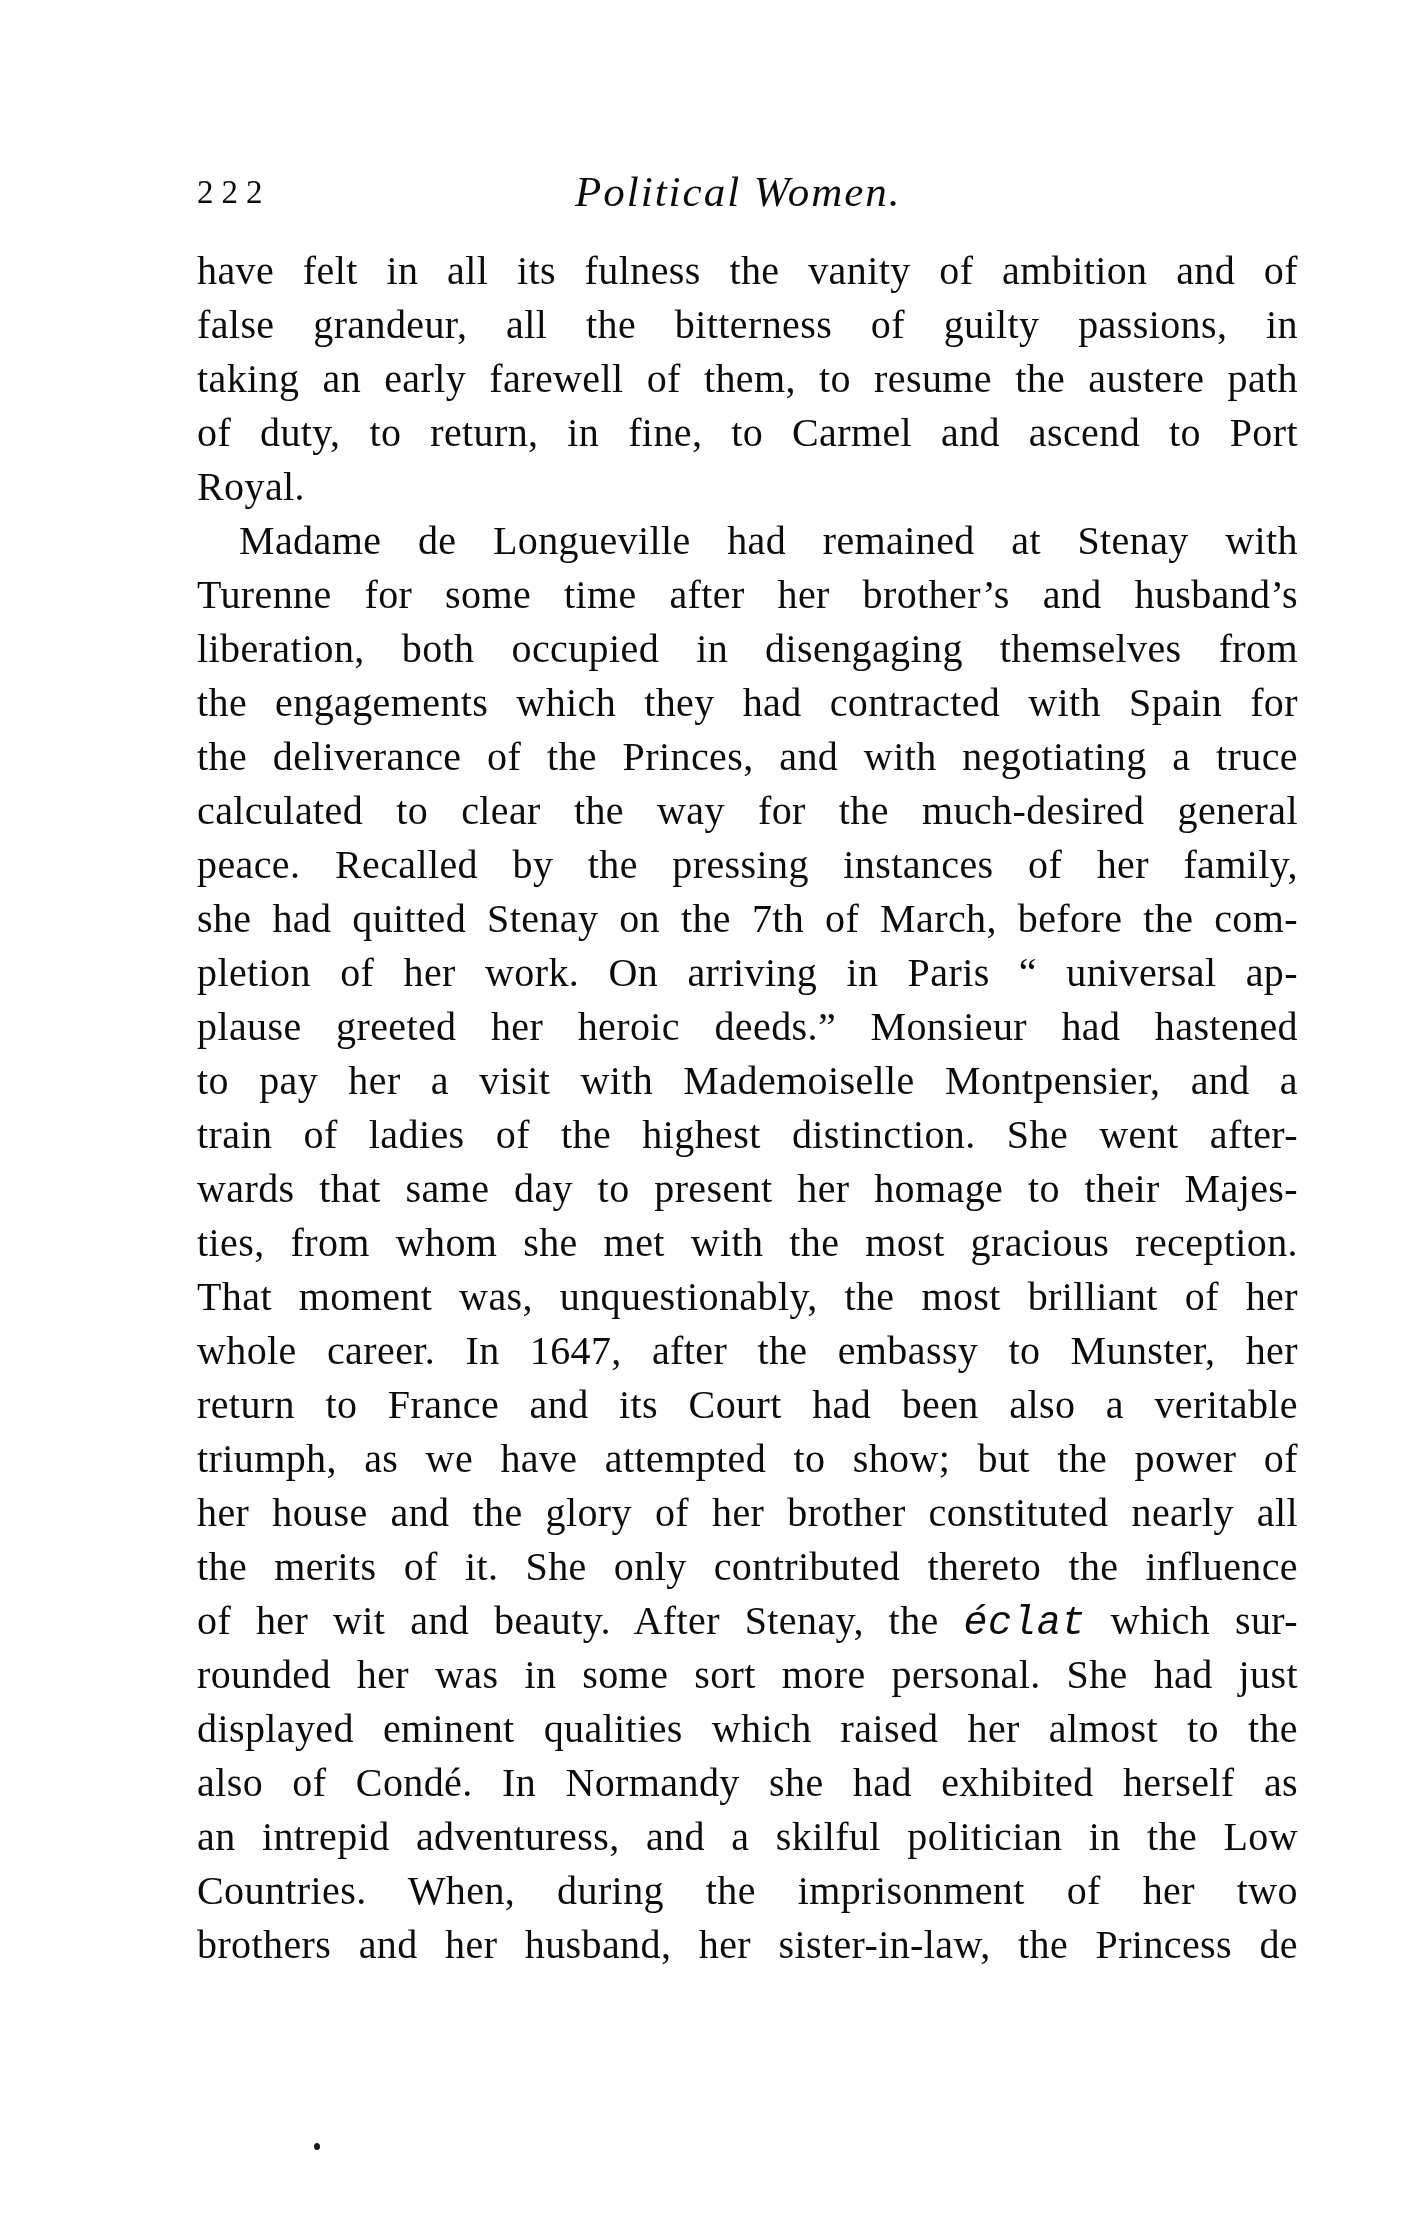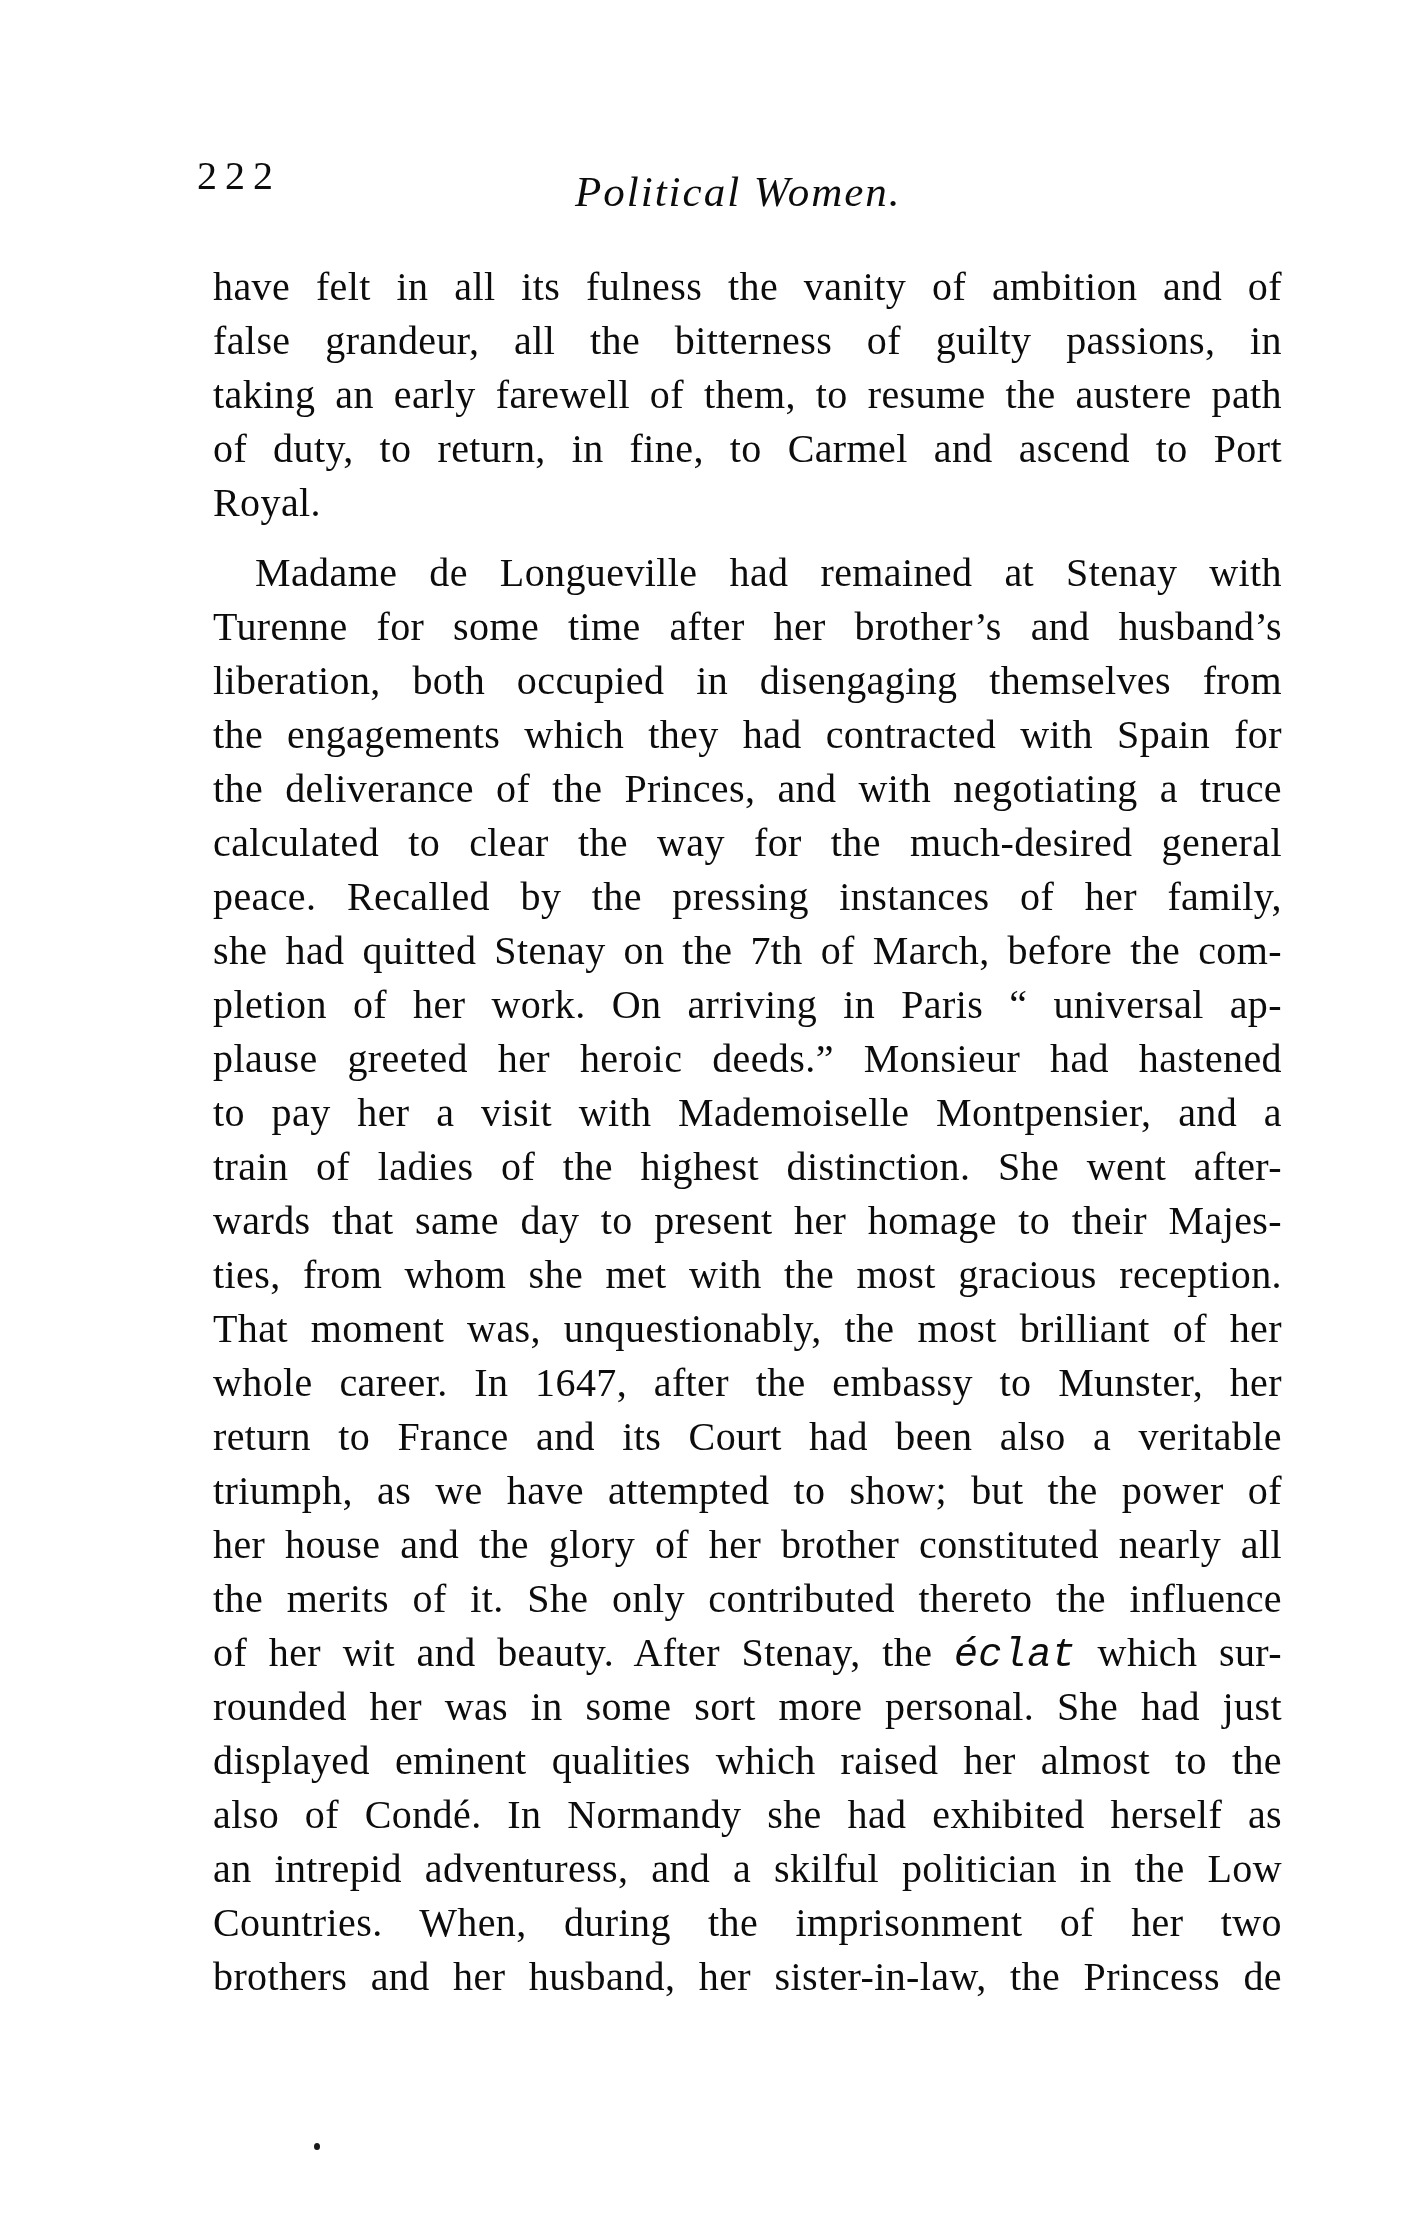--- a/index.html
+++ b/index.html
@@ -16,22 +16,22 @@
     position: absolute;
     top: 150px;
     left: 197px;
     width: 1101px;
     height: 52px;
     line-height: 52px;
   }
   .pagenum {
     position: absolute;
     left: 0;
-    top: 0;
-    font-size: 40px;
+    top: 16px;
+    font-size: 33px;
     letter-spacing: 8px;
   }
   .runtitle {
     position: absolute;
     left: 378px;
     top: 0;
     font-size: 43px;
     font-style: italic;
     letter-spacing: 2px;
     white-space: nowrap;
@@ -39,21 +39,21 @@
   }
   .body {
     position: absolute;
     top: 244px;
     left: 197px;
     width: 1101px;
     font-size: 40px;
     line-height: 54px;
     letter-spacing: 0.4px;
   }
-  .paragraph { margin: 16px; }
+  .paragraph { margin: 0; }
   .line {
     text-align: justify;
     text-justify: inter-word;
     height: 54px;
     overflow: visible;
   }
   .line.just { text-align-last: justify; }
   .line.indent { text-indent: 42px; }
   .it { font-style: italic; font-family: Liberation Mono, monospace; }
   .speck {

